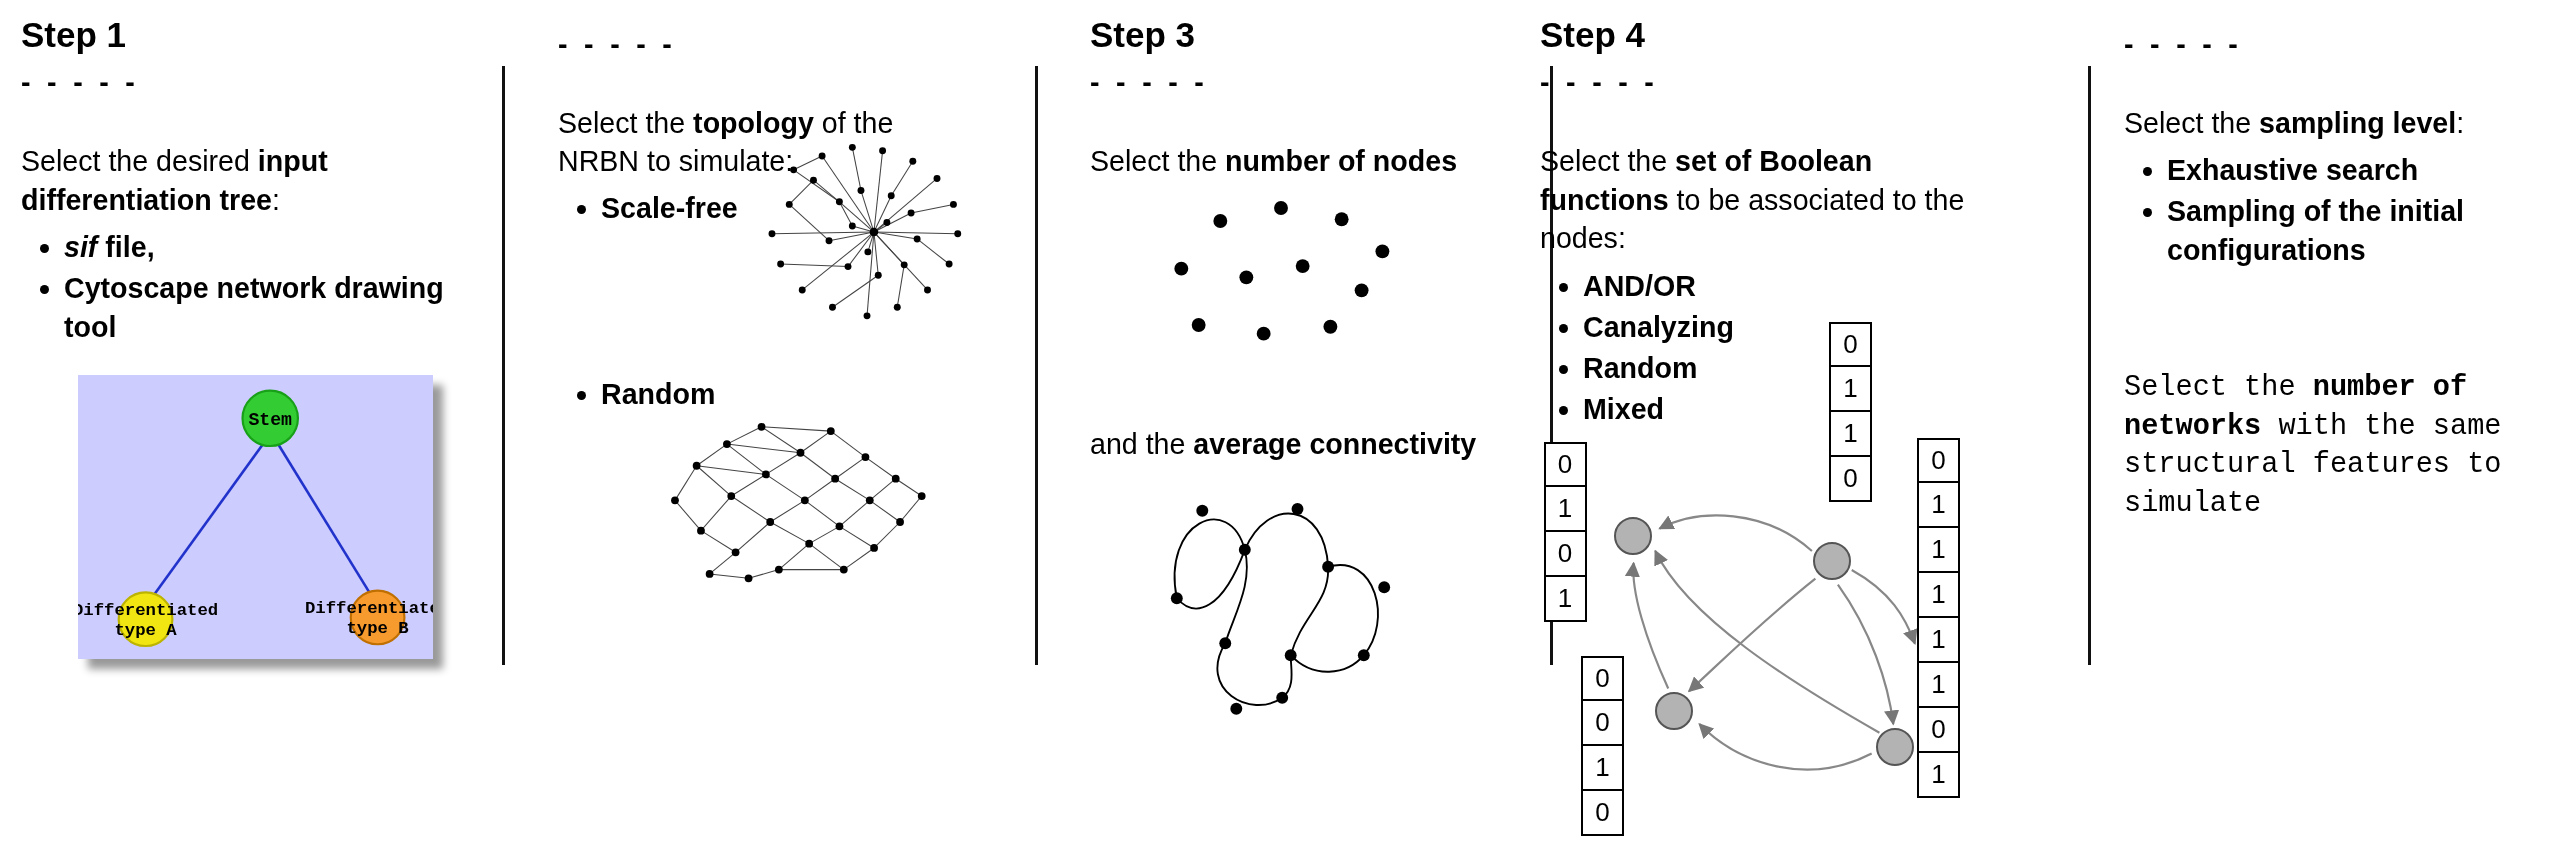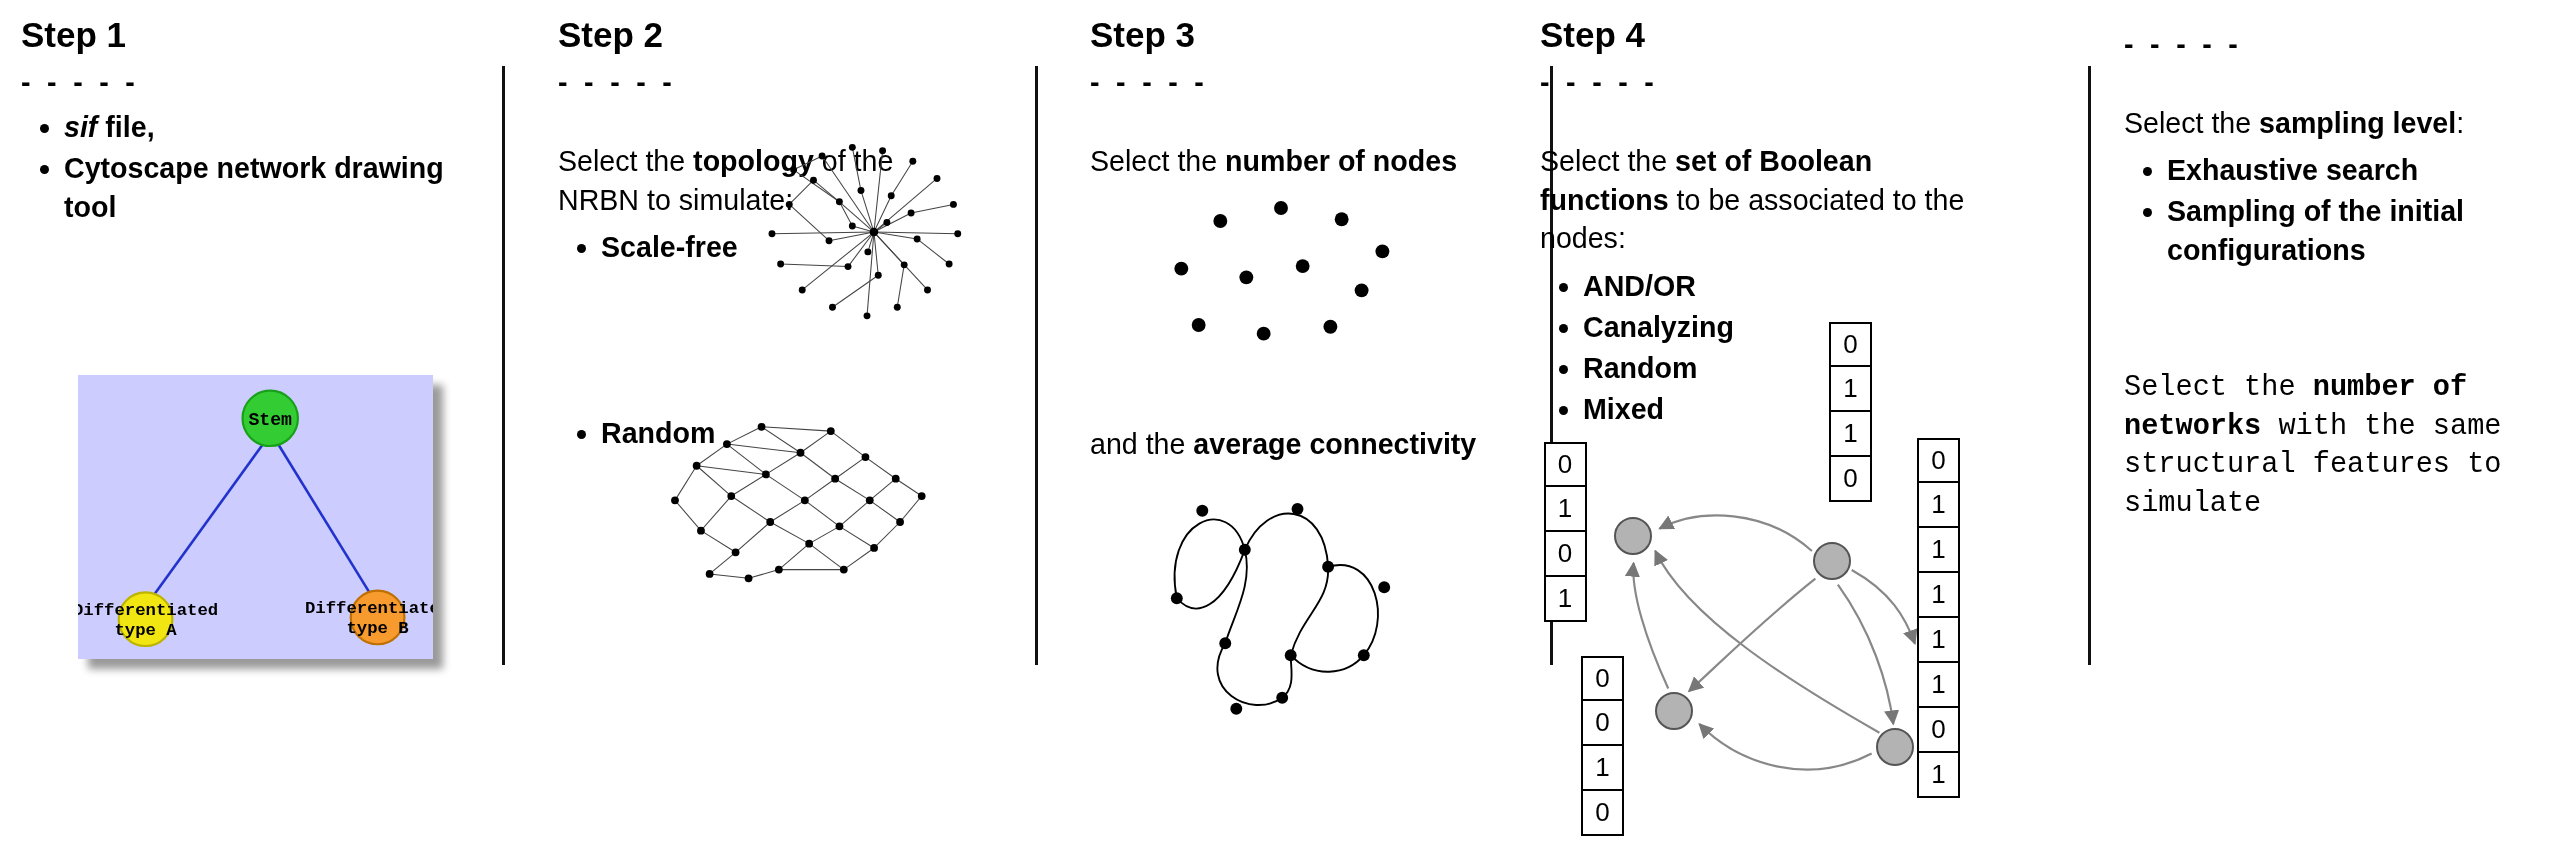--- a/index.html
+++ b/index.html
@@ -38,20 +38,21 @@
   .w460 { max-width:398px; }
 </style>
 </head>
 <body>
 
 <div class="canvas">
 
   <div class="col" style="left:21px; width:454px; height:822px;">
     <div class="step-title">Step 1</div>
     <div class="dashes">- - - - -</div>
+    <p class="para"><span>Select the desired </span><span class="b">input differentiation tree</span><span>:</span></p>
     <ul class="bullets">
       <li><span class="i">sif</span><span> file,</span></li>
       <li>Cytoscape network drawing tool</li>
     </ul>
 
     <div class="tree-box">
       <svg width="355" height="284" viewBox="0 0 410 328" style="font-size:33px">
         <rect x="0" y="0" width="410" height="328" fill="#ccccff"></rect>
         <line x1="215" y1="78" x2="82" y2="262" stroke-width="3" stroke="#2233cc"></line>
         <line x1="230" y1="78" x2="342" y2="260" stroke-width="3" stroke="#2233cc"></line>
@@ -63,21 +64,20 @@
         <text x="78" y="300" text-anchor="middle" font-size="20" font-weight="bold">type A</text>
         <text x="346" y="275" text-anchor="middle" font-size="20" font-weight="bold">Differentiated</text>
         <text x="346" y="298" text-anchor="middle" font-size="20" font-weight="bold">type B</text>
       </svg>
     </div>
   </div>
 
   <div class="divider" style="left:502px;"></div>
 
   <div class="col" style="left:558px; width:459px; height:822px;">
-    <div class="step-title">Step 2</div>
     <div class="dashes">- - - - -</div>
     <p class="para w470"><span>Select the </span><span class="b">topology</span><span> of the NRBN to simulate:</span></p>
     <ul class="bullets">
       <li>Scale-free</li>
     </ul>
     <ul class="bullets" style="margin-top:147px;">
       <li>Random</li>
     </ul>
 
     <svg class="abs" style="left:182px; top:121px;" width="229" height="216" viewBox="0 0 265 250">

